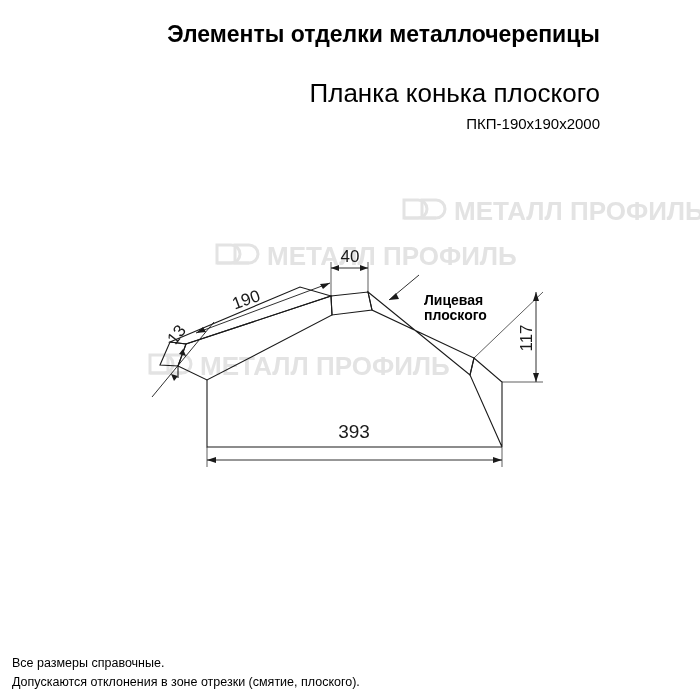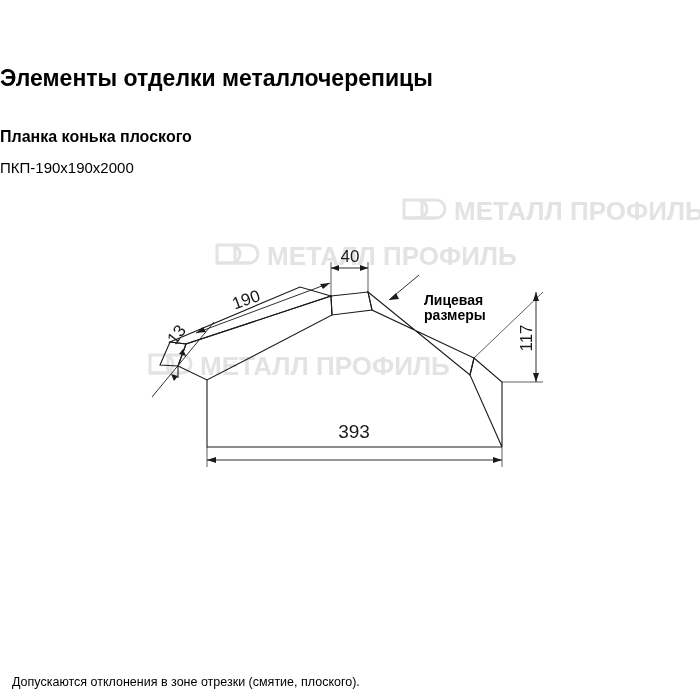--- a/index.html
+++ b/index.html
@@ -17,34 +17,33 @@
   }
   .page {
     position: absolute;
     inset: 0;
   }
   .title-block {
     position: absolute;
     top: 20px;
     left: 0;
     width: 600px;
-    text-align: left;
-    margin-top: 44px;
+    text-align: right;
   }
   .main-title {
     font-size: 23px;
     font-weight: bold;
     letter-spacing: 0px;
     margin: 0;
     padding: 0;
     line-height: 28px;
   }
   .sub-title {
-    font-size: 16px;
-    font-weight: bold;
+    font-size: 26px;
+    font-weight: normal;
     margin: 0;
     padding: 0;
     line-height: 24px;
     margin-top: 33px;
   }
   .code-title {
     font-size: 15px;
     font-weight: normal;
     margin: 0;
     padding: 0;
@@ -184,20 +183,21 @@
         <text x="248" y="135" transform="rotate(-20 248 135)" text-anchor="middle">190</text>
         <text x="350" y="92" text-anchor="middle">40</text>
         <text x="532" y="168" transform="rotate(-90 532 168)" text-anchor="middle">117</text>
         <text x="354" y="268" text-anchor="middle" font-size="19">393</text>
       </g>
     </svg>
   </div>
 
   <div class="label-face" style="left:424px; top:253px;">
     <div>Лицевая</div>
-    <div>размеры</div>
+    <div>плоского</div>
   </div>
 
   <div class="footer">
+    <div>Все размеры справочные.</div>
     <div>Допускаются отклонения в зоне отрезки (смятие, плоского).</div>
   </div>
 
 </div>
 
 </body></html>

